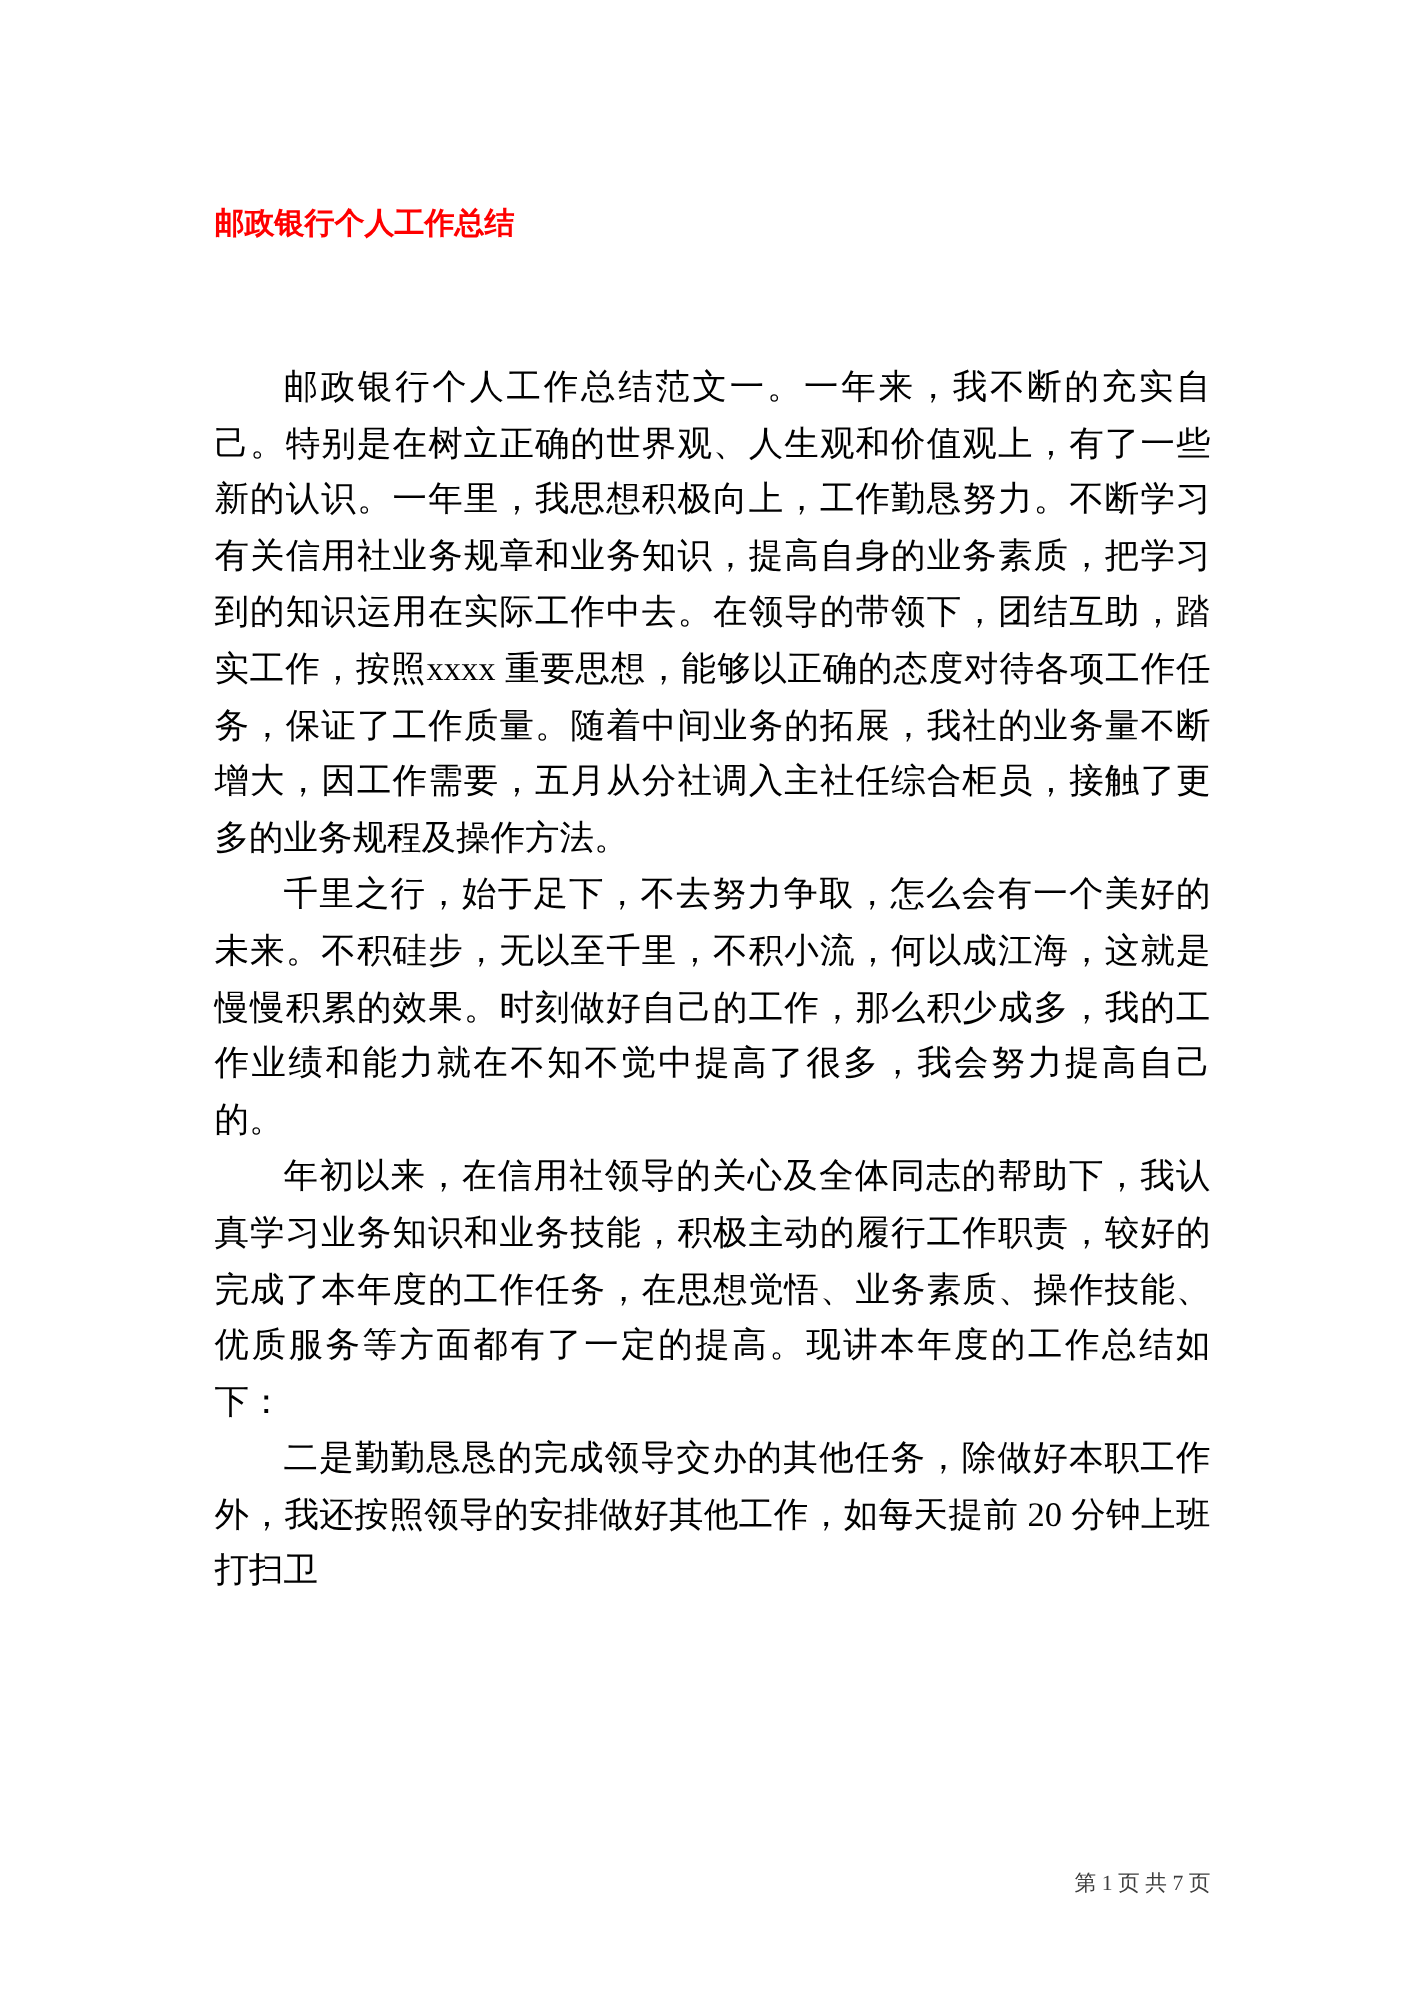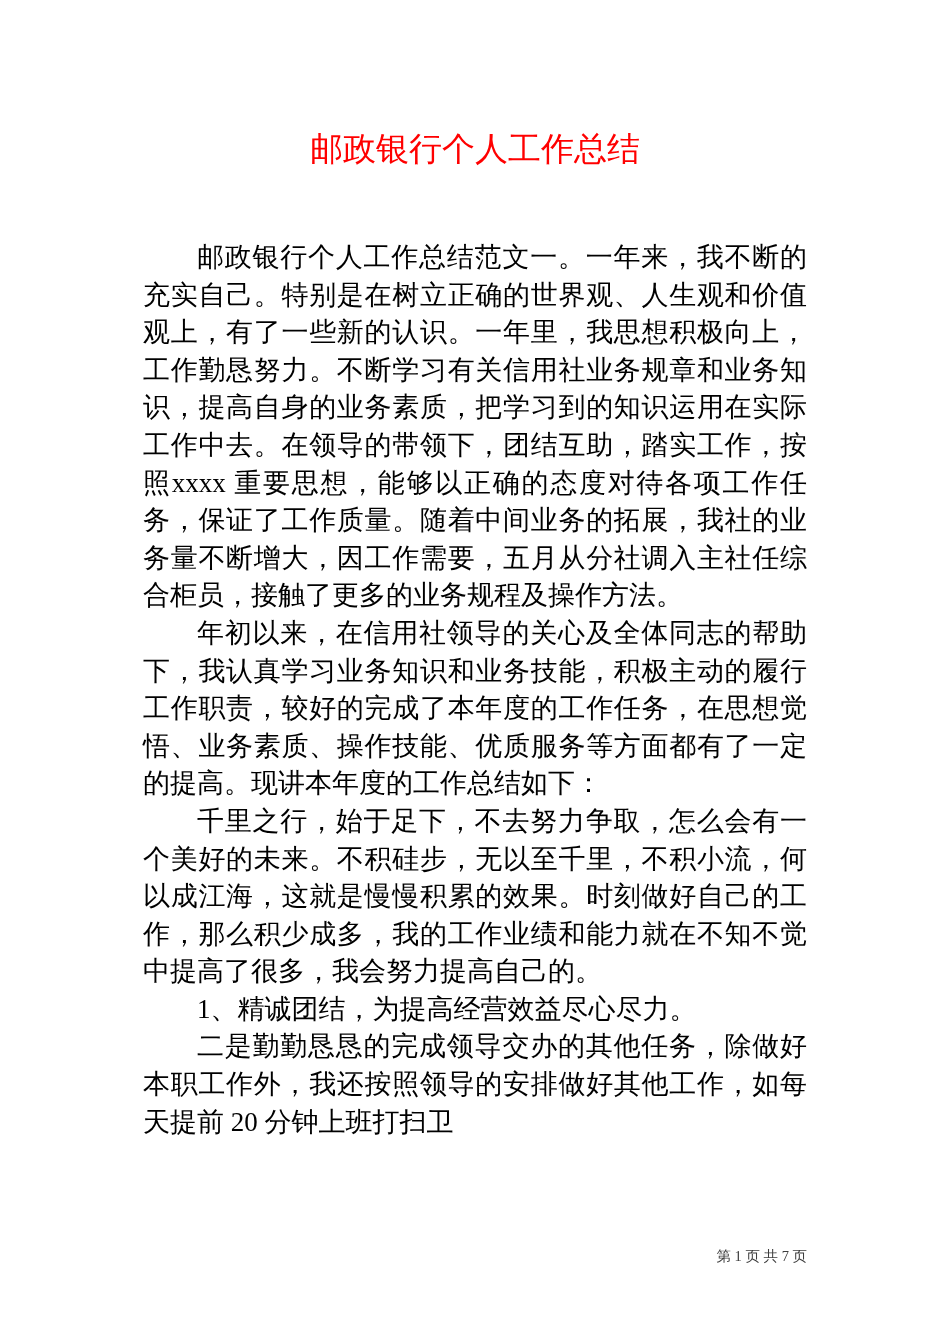--- a/index.html
+++ b/index.html
@@ -16,30 +16,30 @@
     position: relative;
     width: 950px;
     height: 1344px;
     box-sizing: border-box;
     padding: 130px 143px 0 143px;
     background: #ffffff;
     overflow: hidden;
   }
   .doc-title {
     margin: 0 0 71px 0;
-    font-size: 33px;
+    font-size: 20px;
     line-height: 38px;
-    font-weight: normal;
-    text-align: center;
+    font-weight: bold;
+    text-align: left;
     color: #ff0000;
     letter-spacing: 0;
   }
   .doc-body p {
     margin: 0;
-    font-size: 27px;
+    font-size: 23px;
     line-height: 37.6px;
     color: #000000;
     text-align: justify;
     text-justify: inter-ideograph;
     text-indent: 2em;
     word-break: normal;
   }
   .page-footer {
     position: absolute;
     top: 1247px;
@@ -51,23 +51,22 @@
 </style>
 </head>
 <body>
 
 <div class="page">
 
   <h1 class="doc-title">邮政银行个人工作总结</h1>
 
   <div class="doc-body">
     <p>邮政银行个人工作总结范文一。一年来，我不断的充实自己。特别是在树立正确的世界观、人生观和价值观上，有了一些新的认识。一年里，我思想积极向上，工作勤恳努力。不断学习有关信用社业务规章和业务知识，提高自身的业务素质，把学习到的知识运用在实际工作中去。在领导的带领下，团结互助，踏实工作，按照xxxx 重要思想，能够以正确的态度对待各项工作任务，保证了工作质量。随着中间业务的拓展，我社的业务量不断增大，因工作需要，五月从分社调入主社任综合柜员，接触了更多的业务规程及操作方法。</p>
+    <p>千里之行，始于足下，不去努力争取，怎么会有一个美好的未来。不积硅步，无以至千里，不积小流，何以成江海，这就是慢慢积累的效果。时刻做好自己的工作，那么积少成多，我的工作业绩和能力就在不知不觉中提高了很多，我会努力提高自己的。</p>
     <p>年初以来，在信用社领导的关心及全体同志的帮助下，我认真学习业务知识和业务技能，积极主动的履行工作职责，较好的完成了本年度的工作任务，在思想觉悟、业务素质、操作技能、优质服务等方面都有了一定的提高。现讲本年度的工作总结如下：</p>
-    <p>千里之行，始于足下，不去努力争取，怎么会有一个美好的未来。不积硅步，无以至千里，不积小流，何以成江海，这就是慢慢积累的效果。时刻做好自己的工作，那么积少成多，我的工作业绩和能力就在不知不觉中提高了很多，我会努力提高自己的。</p>
-    <p>1、精诚团结，为提高经营效益尽心尽力。</p>
     <p>二是勤勤恳恳的完成领导交办的其他任务，除做好本职工作外，我还按照领导的安排做好其他工作，如每天提前 20 分钟上班打扫卫</p>
   </div>
 
   <div class="page-footer">
     <span>第 1 页 共 7 页</span>
   </div>
 
 </div>
 
 </body></html>

